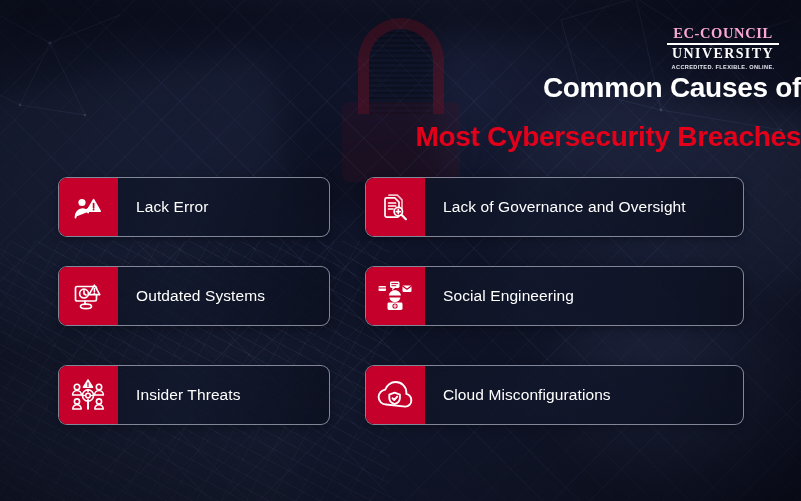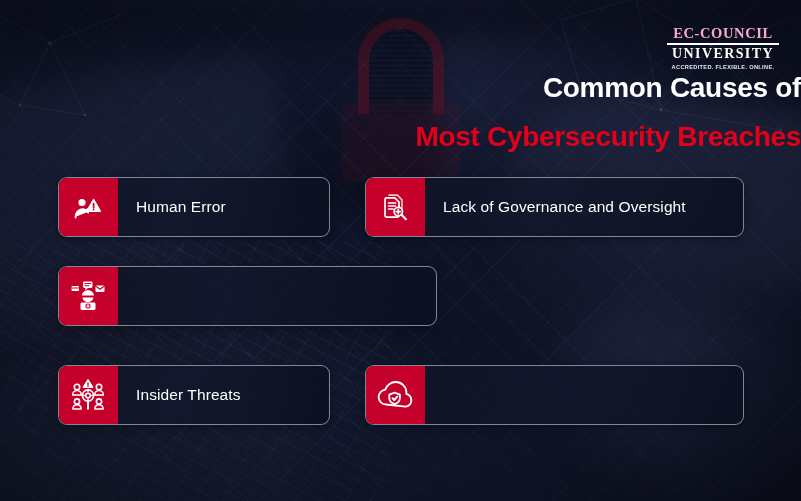--- a/index.html
+++ b/index.html
@@ -328,60 +328,75 @@
           <svg width="34" height="34" viewBox="0 0 34 34" fill="none" stroke="#ffffff" stroke-width="1.8" stroke-linecap="round" stroke-linejoin="round">
             <circle cx="11" cy="12.5" r="3.6" fill="#ffffff" stroke="none"></circle>
             <path d="M4 27c0-4.6 3.2-8 7.2-8 2.3 0 4.3 1.1 5.6 2.9" fill="#ffffff" stroke="none"></path>
             <path d="M4.5 27.5c0-4.8 3.1-8.4 6.9-8.4 2.4 0 4.5 1.3 5.8 3.4"></path>
             <path d="M15 20.5l4.5-3.5"></path>
             <path d="M22.6 9.6l6.6 11.6h-13.2z" fill="#ffffff" stroke="#ffffff" stroke-width="1.6"></path>
             <path d="M22.6 13.6v4.2" stroke="#c4002b" stroke-width="1.7"></path>
             <circle cx="22.6" cy="19.6" r=".95" fill="#c4002b" stroke="none"></circle>
           </svg>
         </div>
-        <div class="card-label">Human Error</div>
+        <div class="card-label">Lack Error</div>
       </div>
 
       <div class="card card-wide">
         <div class="card-icon">
           <svg width="34" height="34" viewBox="0 0 34 34" fill="none" stroke="#ffffff" stroke-width="1.7" stroke-linecap="round" stroke-linejoin="round">
             <path d="M7 9.5a1.6 1.6 0 011.6-1.6h8.2l4.2 4.2v13.4a1.6 1.6 0 01-1.6 1.6H8.6A1.6 1.6 0 017 25.5z"></path>
             <path d="M11 5.2h8.4l4.6 4.6v13" opacity=".75"></path>
             <path d="M10.6 13h7M10.6 16h7M10.6 19h4.4"></path>
             <circle cx="20.3" cy="21.6" r="4.2" fill="#c4002b"></circle>
             <path d="M20.3 19.6v4M18.3 21.6h4"></path>
             <path d="M23.5 24.8l4.4 4.4" stroke-width="2.2"></path>
           </svg>
         </div>
         <div class="card-label">Lack of Governance and Oversight</div>
       </div>
 
     </div>
 
     <div class="row">
 
+      <div class="card card-narrow">
+        <div class="card-icon">
+          <svg width="34" height="34" viewBox="0 0 34 34" fill="none" stroke="#ffffff" stroke-width="1.7" stroke-linecap="round" stroke-linejoin="round">
+            <rect x="4.5" y="7.5" width="21" height="14.5" rx="1.6"></rect>
+            <path d="M14 22v3.2M9.5 27.4c0-1.2 2-2.2 5.5-2.2s5.5 1 5.5 2.2-2 2.2-5.5 2.2-5.5-1-5.5-2.2z"></path>
+            <circle cx="13" cy="14.6" r="4.4"></circle>
+            <path d="M13 11.9v2.8l2 1.3"></path>
+            <path d="M23.4 6.2l5.4 9.4H18z" fill="#c4002b" stroke="#ffffff" stroke-width="1.6"></path>
+            <path d="M23.4 9.6v3.2" stroke="#ffffff" stroke-width="1.6"></path>
+            <circle cx="23.4" cy="14.3" r=".9" fill="#ffffff" stroke="none"></circle>
+          </svg>
+        </div>
+        <div class="card-label">Outdated Systems</div>
+      </div>
 
       <div class="card card-wide">
         <div class="card-icon">
           <svg width="36" height="34" viewBox="0 0 36 34" fill="none" stroke="#ffffff" stroke-width="1.5" stroke-linecap="round" stroke-linejoin="round">
             <rect x="1.5" y="7" width="7.5" height="5" rx="1" fill="#ffffff" stroke="none"></rect>
             <path d="M1.5 9h7.5" stroke="#c4002b" stroke-width="1.1"></path>
             <rect x="13" y="2.5" width="9.5" height="6.5" rx="1.4" fill="#ffffff" stroke="none"></rect>
             <path d="M15.5 9L15 11.6l3-2.6z" fill="#ffffff" stroke="none"></path>
             <path d="M14.8 4.6h6M14.8 6.7h4" stroke="#c4002b" stroke-width="1"></path>
             <rect x="25.5" y="6.5" width="9" height="6.5" rx="1.2" fill="#ffffff" stroke="none"></rect>
             <path d="M25.9 7.2l4.1 3.1 4.1-3.1" stroke="#c4002b" stroke-width="1.1" fill="none"></path>
             <path d="M11.8 17.2c0-3.4 2.6-6 6.1-6s6.1 2.6 6.1 6" fill="#ffffff" stroke="none"></path>
             <path d="M11.6 16.6h12.6v1.9H11.6z" fill="#c4002b" stroke="none"></path>
             <path d="M12.5 18.6c0 2.6 2.5 4.6 5.4 4.6s5.4-2 5.4-4.6" fill="#ffffff" stroke="none"></path>
             <rect x="10.5" y="23.5" width="15" height="7.5" rx="1.4" fill="#ffffff" stroke="none"></rect>
             <circle cx="18" cy="27" r="2.6" fill="#c4002b" stroke="none"></circle>
             <path d="M16.6 27h2.8M18 25.6v2.8" stroke="#ffffff" stroke-width="1.1"></path>
           </svg>
         </div>
+        <div class="card-label">Social Engineering</div>
       </div>
 
     </div>
 
     <div class="row">
 
       <div class="card card-narrow">
         <div class="card-icon">
           <svg width="36" height="34" viewBox="0 0 36 34" fill="none" stroke="#ffffff" stroke-width="1.6" stroke-linecap="round" stroke-linejoin="round">
             <circle cx="7" cy="9" r="2.7"></circle>
@@ -405,18 +420,19 @@
       </div>
 
       <div class="card card-wide">
         <div class="card-icon">
           <svg width="38" height="34" viewBox="0 0 38 34" fill="none" stroke="#ffffff" stroke-width="1.9" stroke-linecap="round" stroke-linejoin="round">
             <path d="M10.2 26.5C6 26.5 2.6 23.2 2.6 19.1c0-3.8 2.9-7 6.7-7.5C10.6 7.2 14.8 4 19.7 4c5.9 0 10.7 4.7 10.7 10.4 0 .5 0 1-.1 1.5 2.9.8 5 3.4 5 6.5 0 3.4-2.6 6.2-6 6.2z"></path>
             <path d="M18.6 14.6l5.3 2.1v3.3c0 2.7-2.1 5.1-5.3 6.1-3.2-1-5.3-3.4-5.3-6.1v-3.3z"></path>
             <path d="M16.6 20.3l1.6 1.7 3-3.4"></path>
           </svg>
         </div>
+        <div class="card-label">Cloud Misconfigurations</div>
       </div>
 
     </div>
 
   </div>
 </div>
 
 </body></html>

